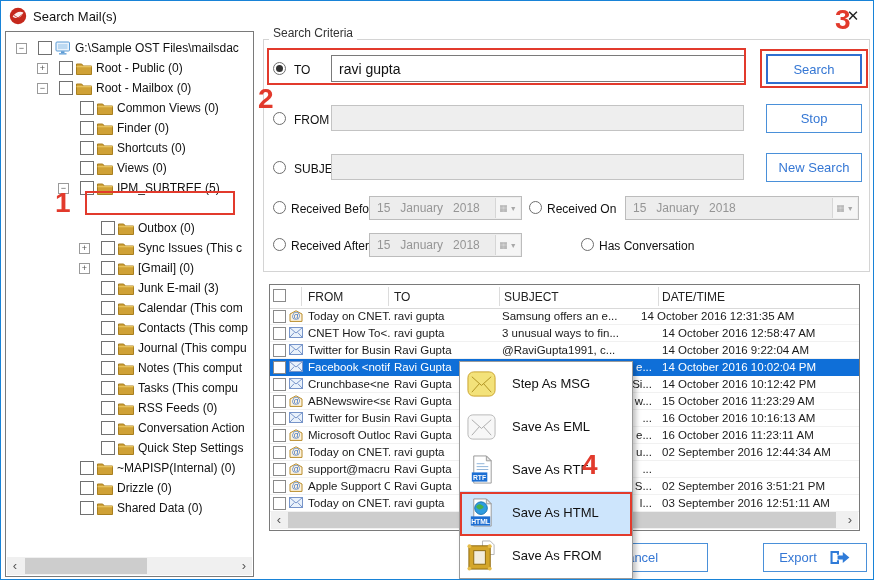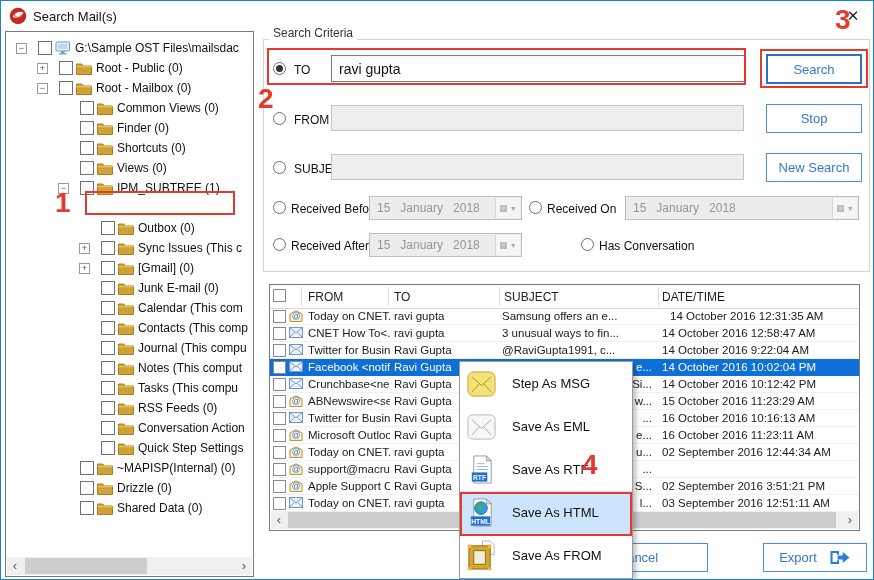--- a/index.html
+++ b/index.html
@@ -151,21 +151,21 @@
           </svg></span>
         <span class="tlabel" style="left:111px">Views (0)</span>
       </div>
       <div class="tree-item" style="top: 146px;">
         <span class="expander" style="left:52px">−</span>
         <span class="cb " style="left:74px"></span>
         <span class="ticon" style="left:91px"><svg width="16" height="13" viewBox="0 0 16 13">
             <path d="M0.5 2 h5.2 l1.6 2 h8.2 v8.5 h-15 z" fill="#cfa136" stroke="#a87f1f"></path>
             <path d="M0.5 4.6 h15" stroke="#e5c15e" stroke-width="1.4"></path>
           </svg></span>
-        <span class="tlabel" style="left:111px">IPM_SUBTREE (1)</span>
+        <span class="tlabel" style="left:111px">IPM_SUBTREE (5)</span>
       </div>
       <div class="tree-item" style="top: 186px;">
         <span class="cb " style="left:95px"></span>
         <span class="ticon" style="left:112px"><svg width="16" height="13" viewBox="0 0 16 13">
             <path d="M0.5 2 h5.2 l1.6 2 h8.2 v8.5 h-15 z" fill="#cfa136" stroke="#a87f1f"></path>
             <path d="M0.5 4.6 h15" stroke="#e5c15e" stroke-width="1.4"></path>
           </svg></span>
         <span class="tlabel" style="left:132px">Outbox (0)</span>
       </div>
       <div class="tree-item" style="top: 206px;">
@@ -185,21 +185,21 @@
             <path d="M0.5 4.6 h15" stroke="#e5c15e" stroke-width="1.4"></path>
           </svg></span>
         <span class="tlabel" style="left:132px">[Gmail] (0)</span>
       </div>
       <div class="tree-item" style="top: 246px;">
         <span class="cb " style="left:95px"></span>
         <span class="ticon" style="left:112px"><svg width="16" height="13" viewBox="0 0 16 13">
             <path d="M0.5 2 h5.2 l1.6 2 h8.2 v8.5 h-15 z" fill="#cfa136" stroke="#a87f1f"></path>
             <path d="M0.5 4.6 h15" stroke="#e5c15e" stroke-width="1.4"></path>
           </svg></span>
-        <span class="tlabel" style="left:132px">Junk E-mail (0)</span>
+        <span class="tlabel" style="left:132px">Junk E-mail (3)</span>
       </div>
       <div class="tree-item" style="top: 266px;">
         <span class="cb " style="left:95px"></span>
         <span class="ticon" style="left:112px"><svg width="16" height="13" viewBox="0 0 16 13">
             <path d="M0.5 2 h5.2 l1.6 2 h8.2 v8.5 h-15 z" fill="#cfa136" stroke="#a87f1f"></path>
             <path d="M0.5 4.6 h15" stroke="#e5c15e" stroke-width="1.4"></path>
           </svg></span>
         <span class="tlabel" style="left:132px">Calendar (This com</span>
       </div>
       <div class="tree-item" style="top: 286px;">
@@ -342,21 +342,21 @@
     <div id="rows-holder">
         <div class="trow" style="top: 23px;">
           <span class="tc cbcell" style="left:3px"><span class="rowcb"></span></span>
           <span class="tc icell" style="left:19px"><svg width="14" height="12" viewBox="0 0 14 12">
               <path d="M1 4 L7 0.8 L13 4 V11.4 H1 Z" fill="#fdf3de" stroke="#b98c2a"></path>
               <text x="7" y="9.4" font-size="8.5" text-anchor="middle" fill="#3b6fc4" font-family="sans-serif">@</text>
             </svg></span>
           <span class="tc" style="left:38px;width:82px">Today on CNET...</span>
           <span class="tc" style="left:124px;width:104px">ravi gupta</span>
           <span class="tc subject " style="left:232px">Samsung offers an e...</span>
-          <span class="tc" style="left:400px;width:196px">14 October 2016 12:31:35 AM</span>
+          <span class="tc" style="left:371px;width:196px">14 October 2016 12:31:35 AM</span>
         </div>
         <div class="trow" style="top: 40px;">
           <span class="tc cbcell" style="left:3px"><span class="rowcb"></span></span>
           <span class="tc icell" style="left:19px"><svg width="14" height="11" viewBox="0 0 14 11">
               <rect x="0.5" y="0.5" width="13" height="10" fill="#eaf2fb" stroke="#7694c9"></rect>
               <path d="M0.5 0.5 L7 6 L13.5 0.5 M0.5 10.5 L5.2 5.6 M13.5 10.5 L8.8 5.6" stroke="#7694c9" fill="none"></path>
             </svg></span>
           <span class="tc" style="left:38px;width:82px">CNET How To&lt;...</span>
           <span class="tc" style="left:124px;width:104px">ravi gupta</span>
           <span class="tc subject " style="left:232px">3 unusual ways to fin...</span>

